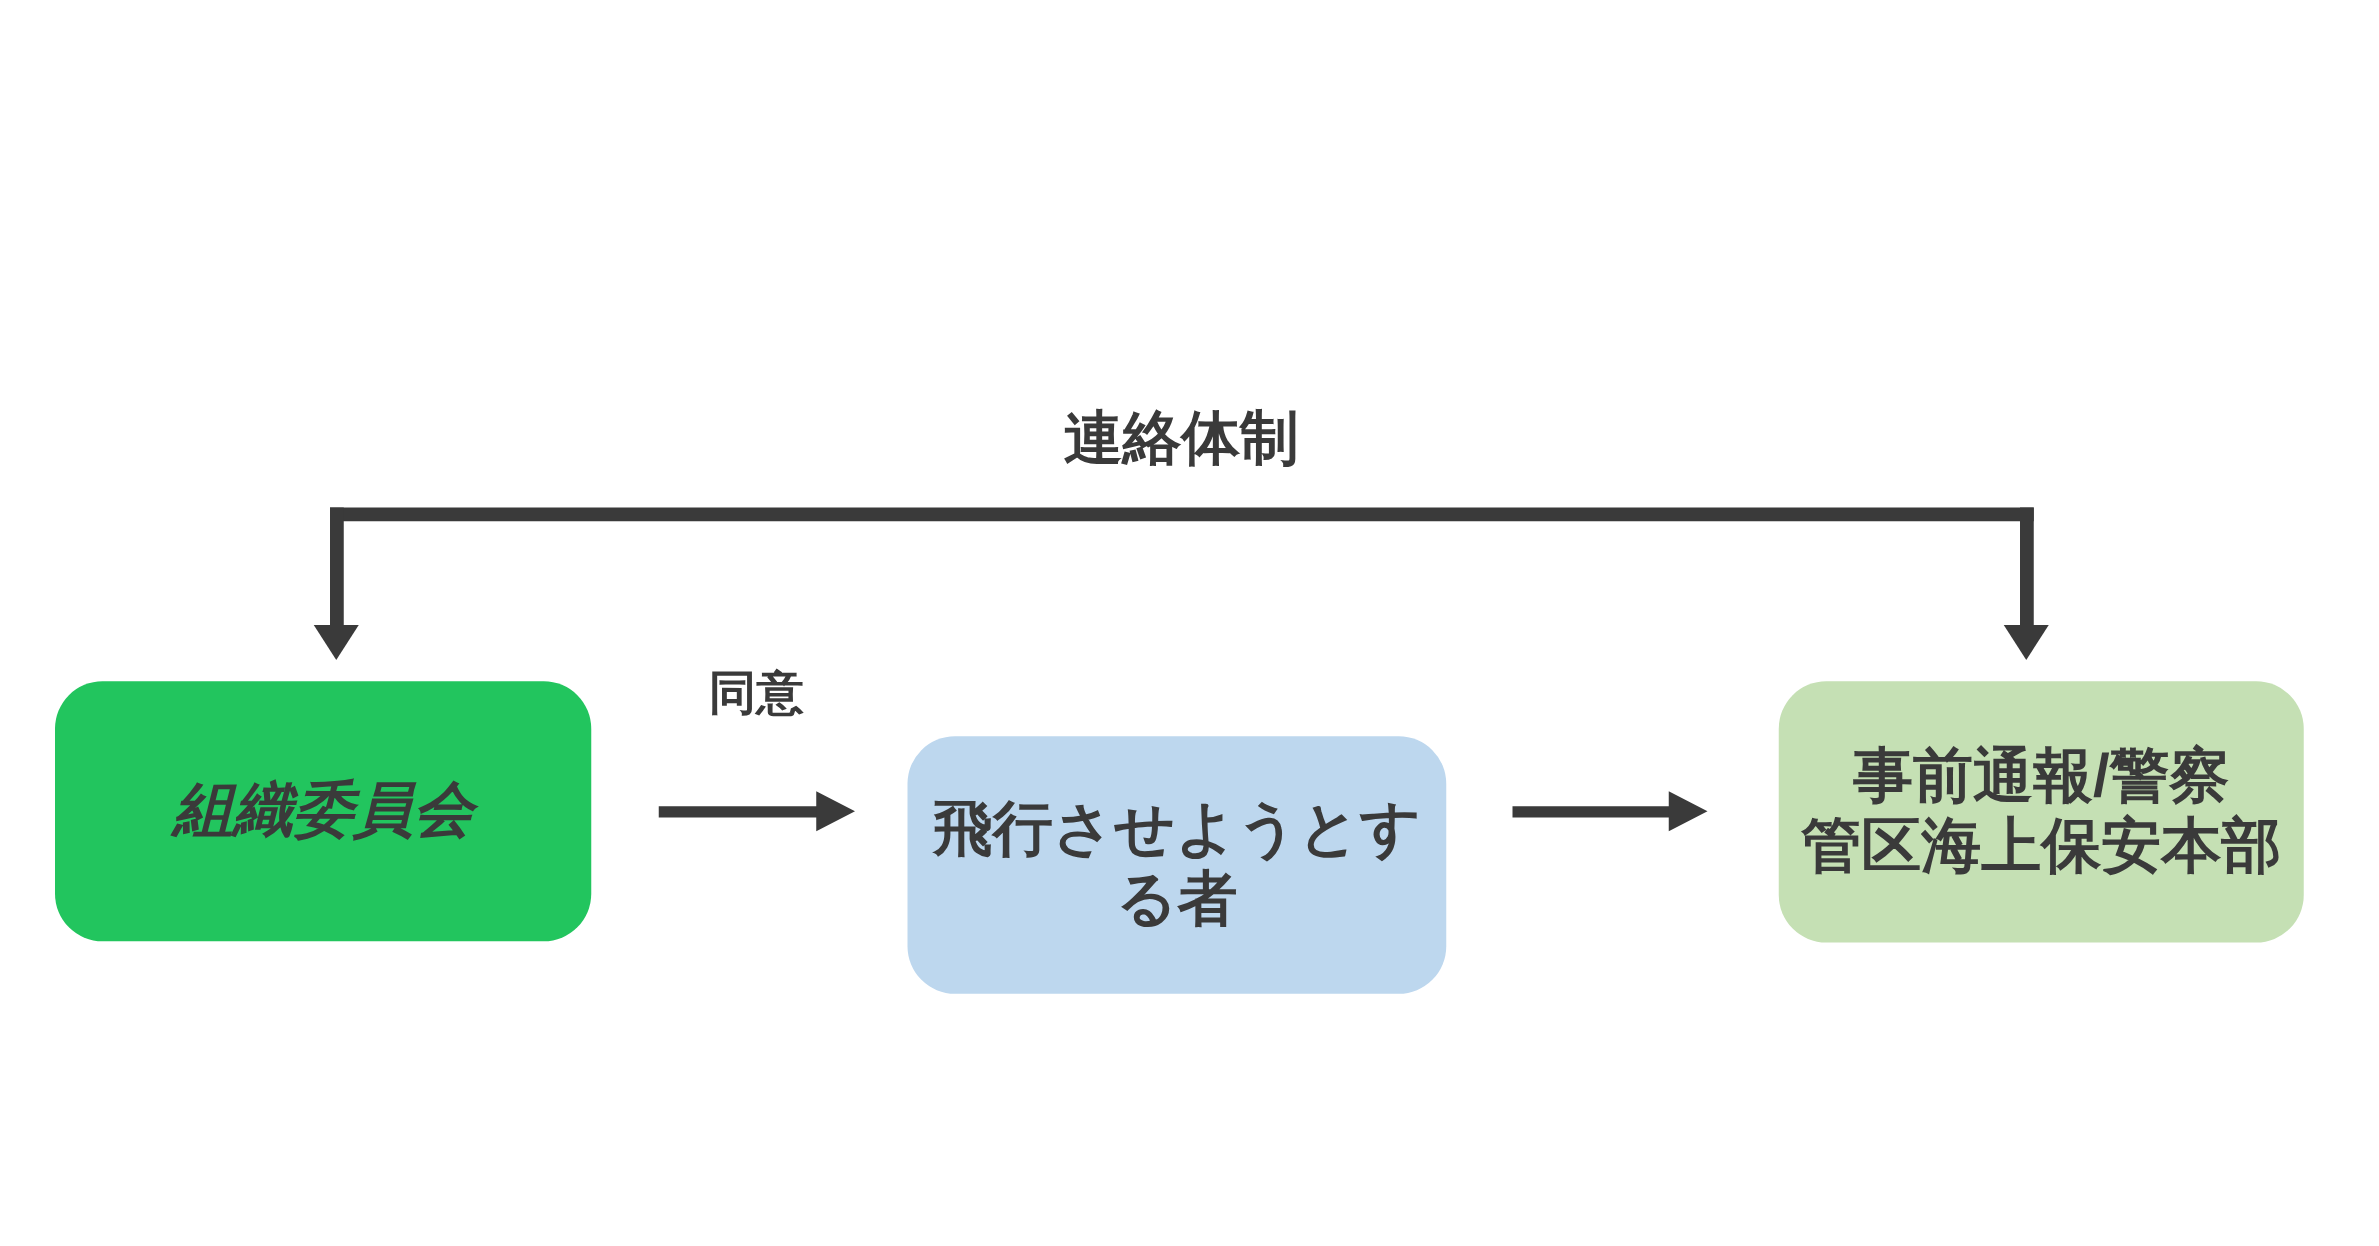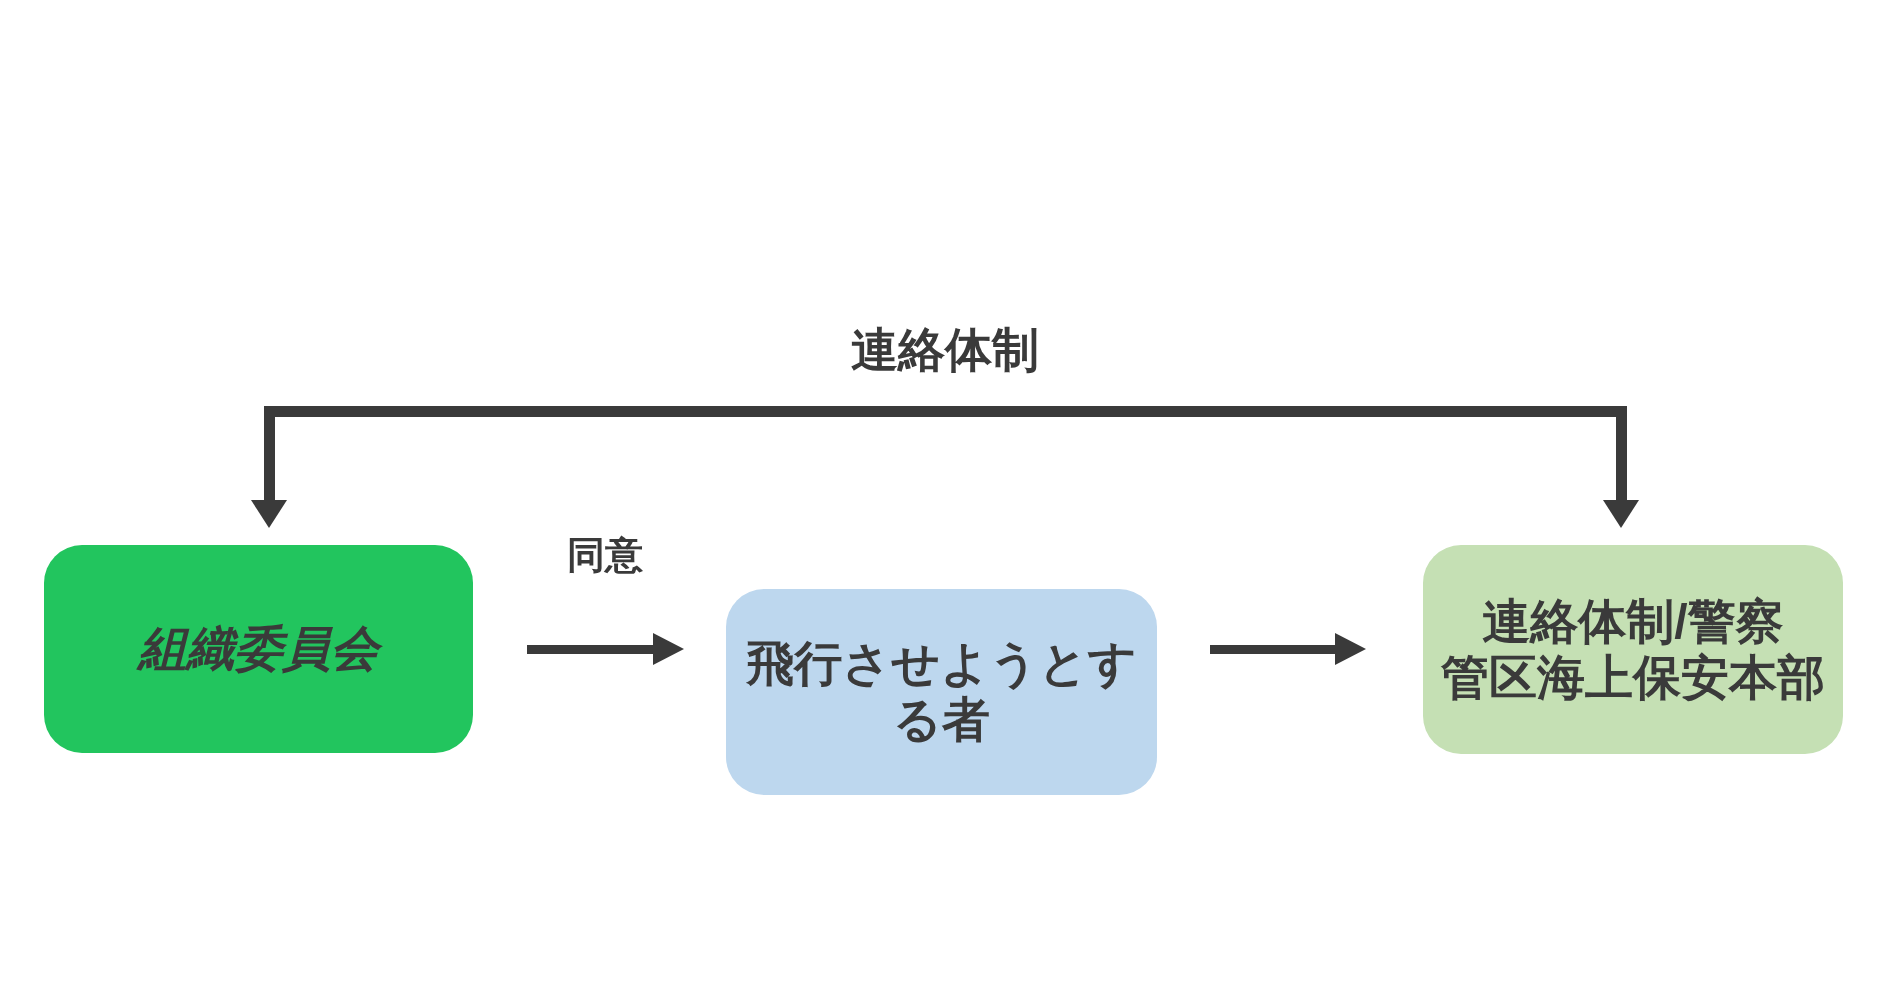--- a/index.html
+++ b/index.html
@@ -145,21 +145,21 @@
     <span class="node-line">組織委員会</span>
 
   </div>
 
   <div class="node node-blue" style="background: rgb(189, 215, 238); margin-top: 43px;">
     <span class="node-line">飛行させようとす</span>
     <span class="node-line">る者</span>
   </div>
 
   <div class="node node-green" style="background: rgb(197, 224, 180);">
-    <span class="node-line">連絡体制/警察</span>
+    <span class="node-line">事前通報/警察</span>
     <span class="node-line">管区海上保安本部</span>
   </div>
 
   <div class="edge-label consent">同意</div>
   <div class="edge-shaft consent"></div>
   <div class="arrowhead-right consent"></div>
 
   <div class="edge-shaft prenotif"></div>
   <div class="arrowhead-right prenotif"></div>
 

